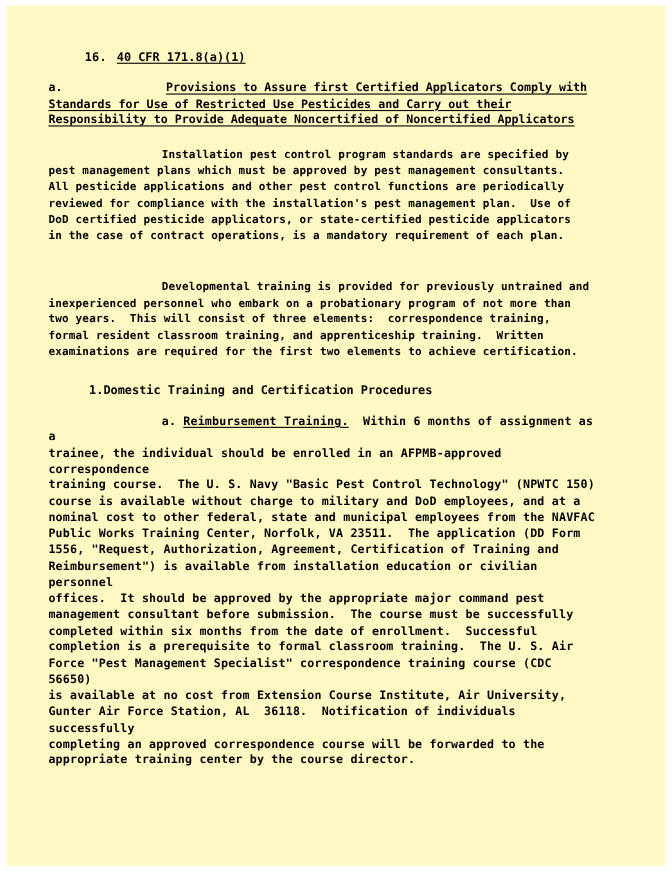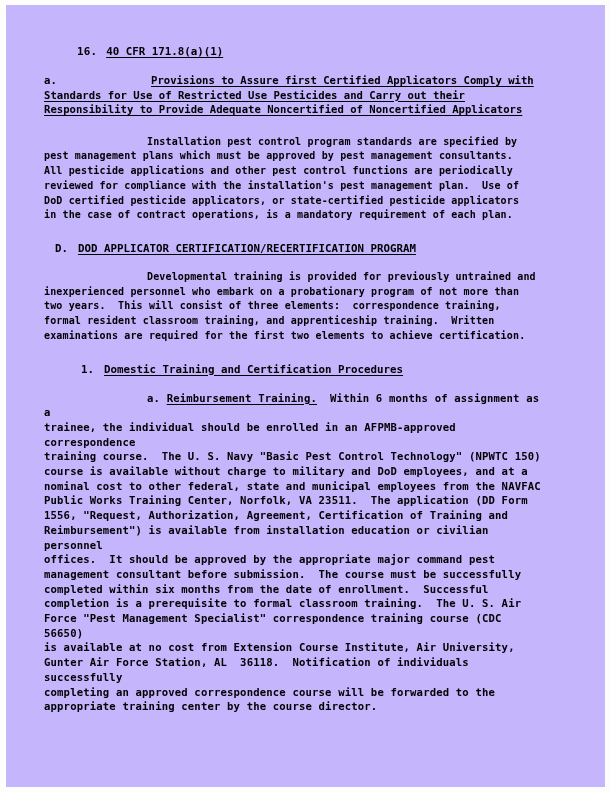--- a/index.html
+++ b/index.html
@@ -14,21 +14,21 @@
     overflow: hidden;
     font-family: "DejaVu Sans Mono", "Liberation Mono", monospace;
     color: #000000;
     position: relative;
   }
 
   .page {
     position: relative;
     width: 611px;
     height: 792px;
-    background: #c4b5fd;
+    background: #fef9c3;
   }
 
   
   .scan-edge-left,
   .scan-edge-right,
   .scan-edge-top,
   .scan-edge-bottom {
     position: absolute;
     background: #fdfdfd;
     pointer-events: none;
@@ -100,23 +100,21 @@
   }
 
   
   .head-1 {
     margin-left: 37px;
     font-size: 10.8px;
     line-height: 15px;
     font-weight: 700;
   }
   .head-1 .ttl {
-    text-decoration: underline;
     text-underline-offset: 2px;
-    margin-left: 10px;
   }
 
   
   .sub-item {
     font-size: 10.6px;
     line-height: 14.7px;
     font-weight: 700;
     white-space: pre-wrap;
     letter-spacing: 0.015em;
   }
@@ -148,21 +146,20 @@
 
     <div class="para"><span class="indent"></span><span>Installation pest control program standards are specified by
 pest management plans which must be approved by pest management consultants.
 All pesticide applications and other pest control functions are periodically
 reviewed for compliance with the installation's pest management plan.  Use of
 DoD certified pesticide applicators, or state-certified pesticide applicators
 in the case of contract operations, is a mandatory requirement of each plan.</span></div>
 
     <div class="spacer-lg"></div>
 
-    <div class="head-D"><span>D.</span><span class="ttl">DOD APPLICATOR CERTIFICATION/RECERTIFICATION PROGRAM</span></div>
 
     <div class="spacer-md"></div>
 
     <div class="para"><span class="indent"></span><span>Developmental training is provided for previously untrained and
 inexperienced personnel who embark on a probationary program of not more than
 two years.  This will consist of three elements:  correspondence training,
 formal resident classroom training, and apprenticeship training.  Written
 examinations are required for the first two elements to achieve certification.</span></div>
 
     <div class="spacer-lg"></div>

